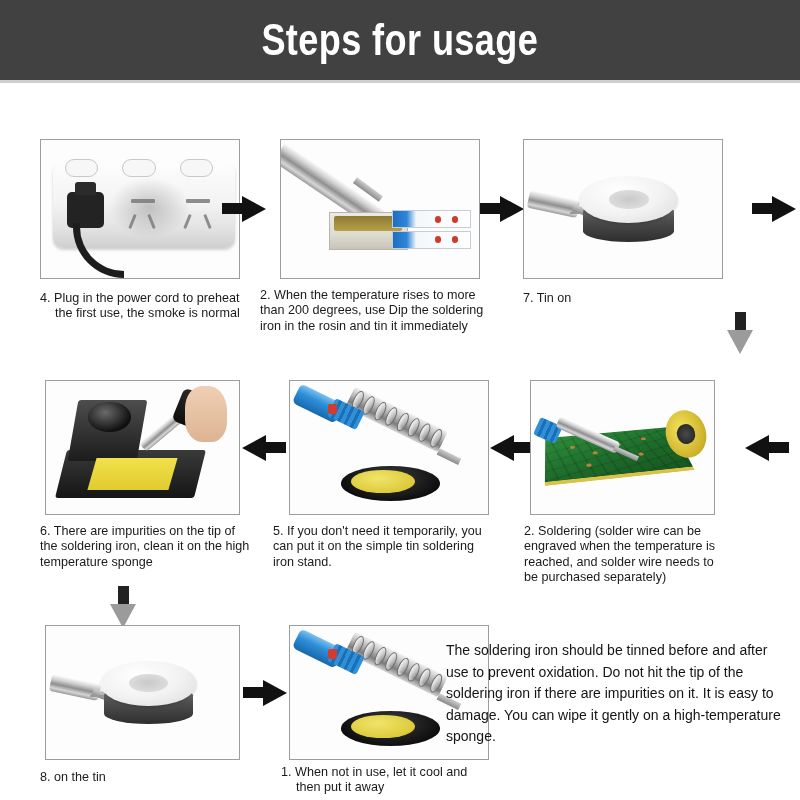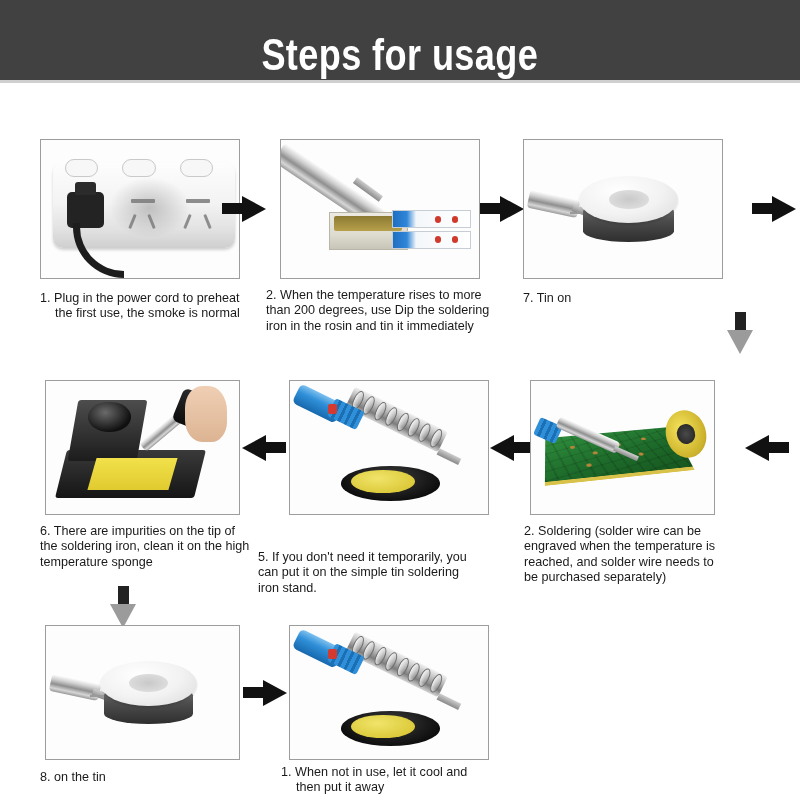--- a/index.html
+++ b/index.html
@@ -10,21 +10,21 @@
     font-family:"Liberation Sans", sans-serif;
     color:#111;
     overflow:hidden;
     position:relative;
   }
 
   
   .header {
     position:absolute; left:0; top:0; width:800px; height:80px;
     background:#414141;
-    display:flex; align-items:flex-end; justify-content:center;
+    display:flex; align-items:center; justify-content:center;
   }
   .header-title {
     color:#ffffff;
     font-size:44px;
     font-weight:bold;
     letter-spacing:0.5px;
     font-family:"Liberation Sans", sans-serif;
     transform:scaleX(0.82);
     transform-origin:center;
     white-space:nowrap;
@@ -350,23 +350,23 @@
     <div class="spool-top"></div>
     <div class="spool-hole"></div>
   </div>
 </div>
 
 <div class="arrow-right" style="left:752px; top:196px;">
   <span class="shaft"></span>
     <span class="head"></span>
 </div>
 
-<div class="caption hang" style="left:40px; top:291px; width:215px;">1. Plug in the power cord to preheat
+<div class="caption hang" style="left:40px; top:291px; width:215px;">4. Plug in the power cord to preheat
 the first use, the smoke is normal</div>
-<div class="caption" style="left:266px; top:288px; width:245px;">2. When the temperature rises to more
+<div class="caption" style="left:260px; top:288px; width:245px;">2. When the temperature rises to more
 than 200 degrees, use Dip the soldering
 iron in the rosin and tin it immediately</div>
 <div class="caption" style="left:523px; top:291px; width:200px;">7. Tin on</div>
 
 <div class="arrow-down" style="left:727px; top:312px;">
   <span class="shaft"></span>
     <span class="head"></span>
 </div>
 
 <div class="panel" style="left:45px; top:380px; width:195px; height:135px;">
@@ -432,21 +432,21 @@
 </div>
 
 <div class="arrow-left" style="left:745px; top:435px;">
   <span class="shaft"></span>
     <span class="head"></span>
 </div>
 
 <div class="caption" style="left:40px; top:524px; width:225px;">6. There are impurities on the tip of
 the soldering iron, clean it on the high
 temperature sponge</div>
-<div class="caption" style="left:258px; top:524px; width:232px;margin-top:26px;">5. If you don't need it temporarily, you
+<div class="caption" style="left:273px; top:524px; width:232px;">5. If you don't need it temporarily, you
 can put it on the simple tin soldering
 iron stand.</div>
 <div class="caption" style="left:524px; top:524px; width:240px;">2. Soldering (solder wire can be
 engraved when the temperature is
 reached, and solder wire needs to
 be purchased separately)</div>
 
 <div class="arrow-down" style="left:110px; top:586px;">
   <span class="shaft"></span>
     <span class="head"></span>
@@ -489,13 +489,14 @@
     <div class="red-mark" style="left:19%; top:17%;"></div>
     <div class="iron-tip" style="left:74%; top:54%; width:12%; height:5%; transform:rotate(26deg);"></div>
   </div>
 </div>
 
 <div class="caption" style="left:40px; top:770px; width:200px;">8. on the tin</div>
 <div class="caption hang" style="left:281px; top:765px; width:215px;">1. When not in use, let it cool and
 then put it away</div>
 
 <div class="tips">
+  <div class="tips-body">The soldering iron should be tinned before and after use to prevent oxidation. Do not hit the tip of the soldering iron if there are impurities on it. It is easy to damage. You can wipe it gently on a high-temperature sponge.</div>
 </div>
 
 </body></html>

